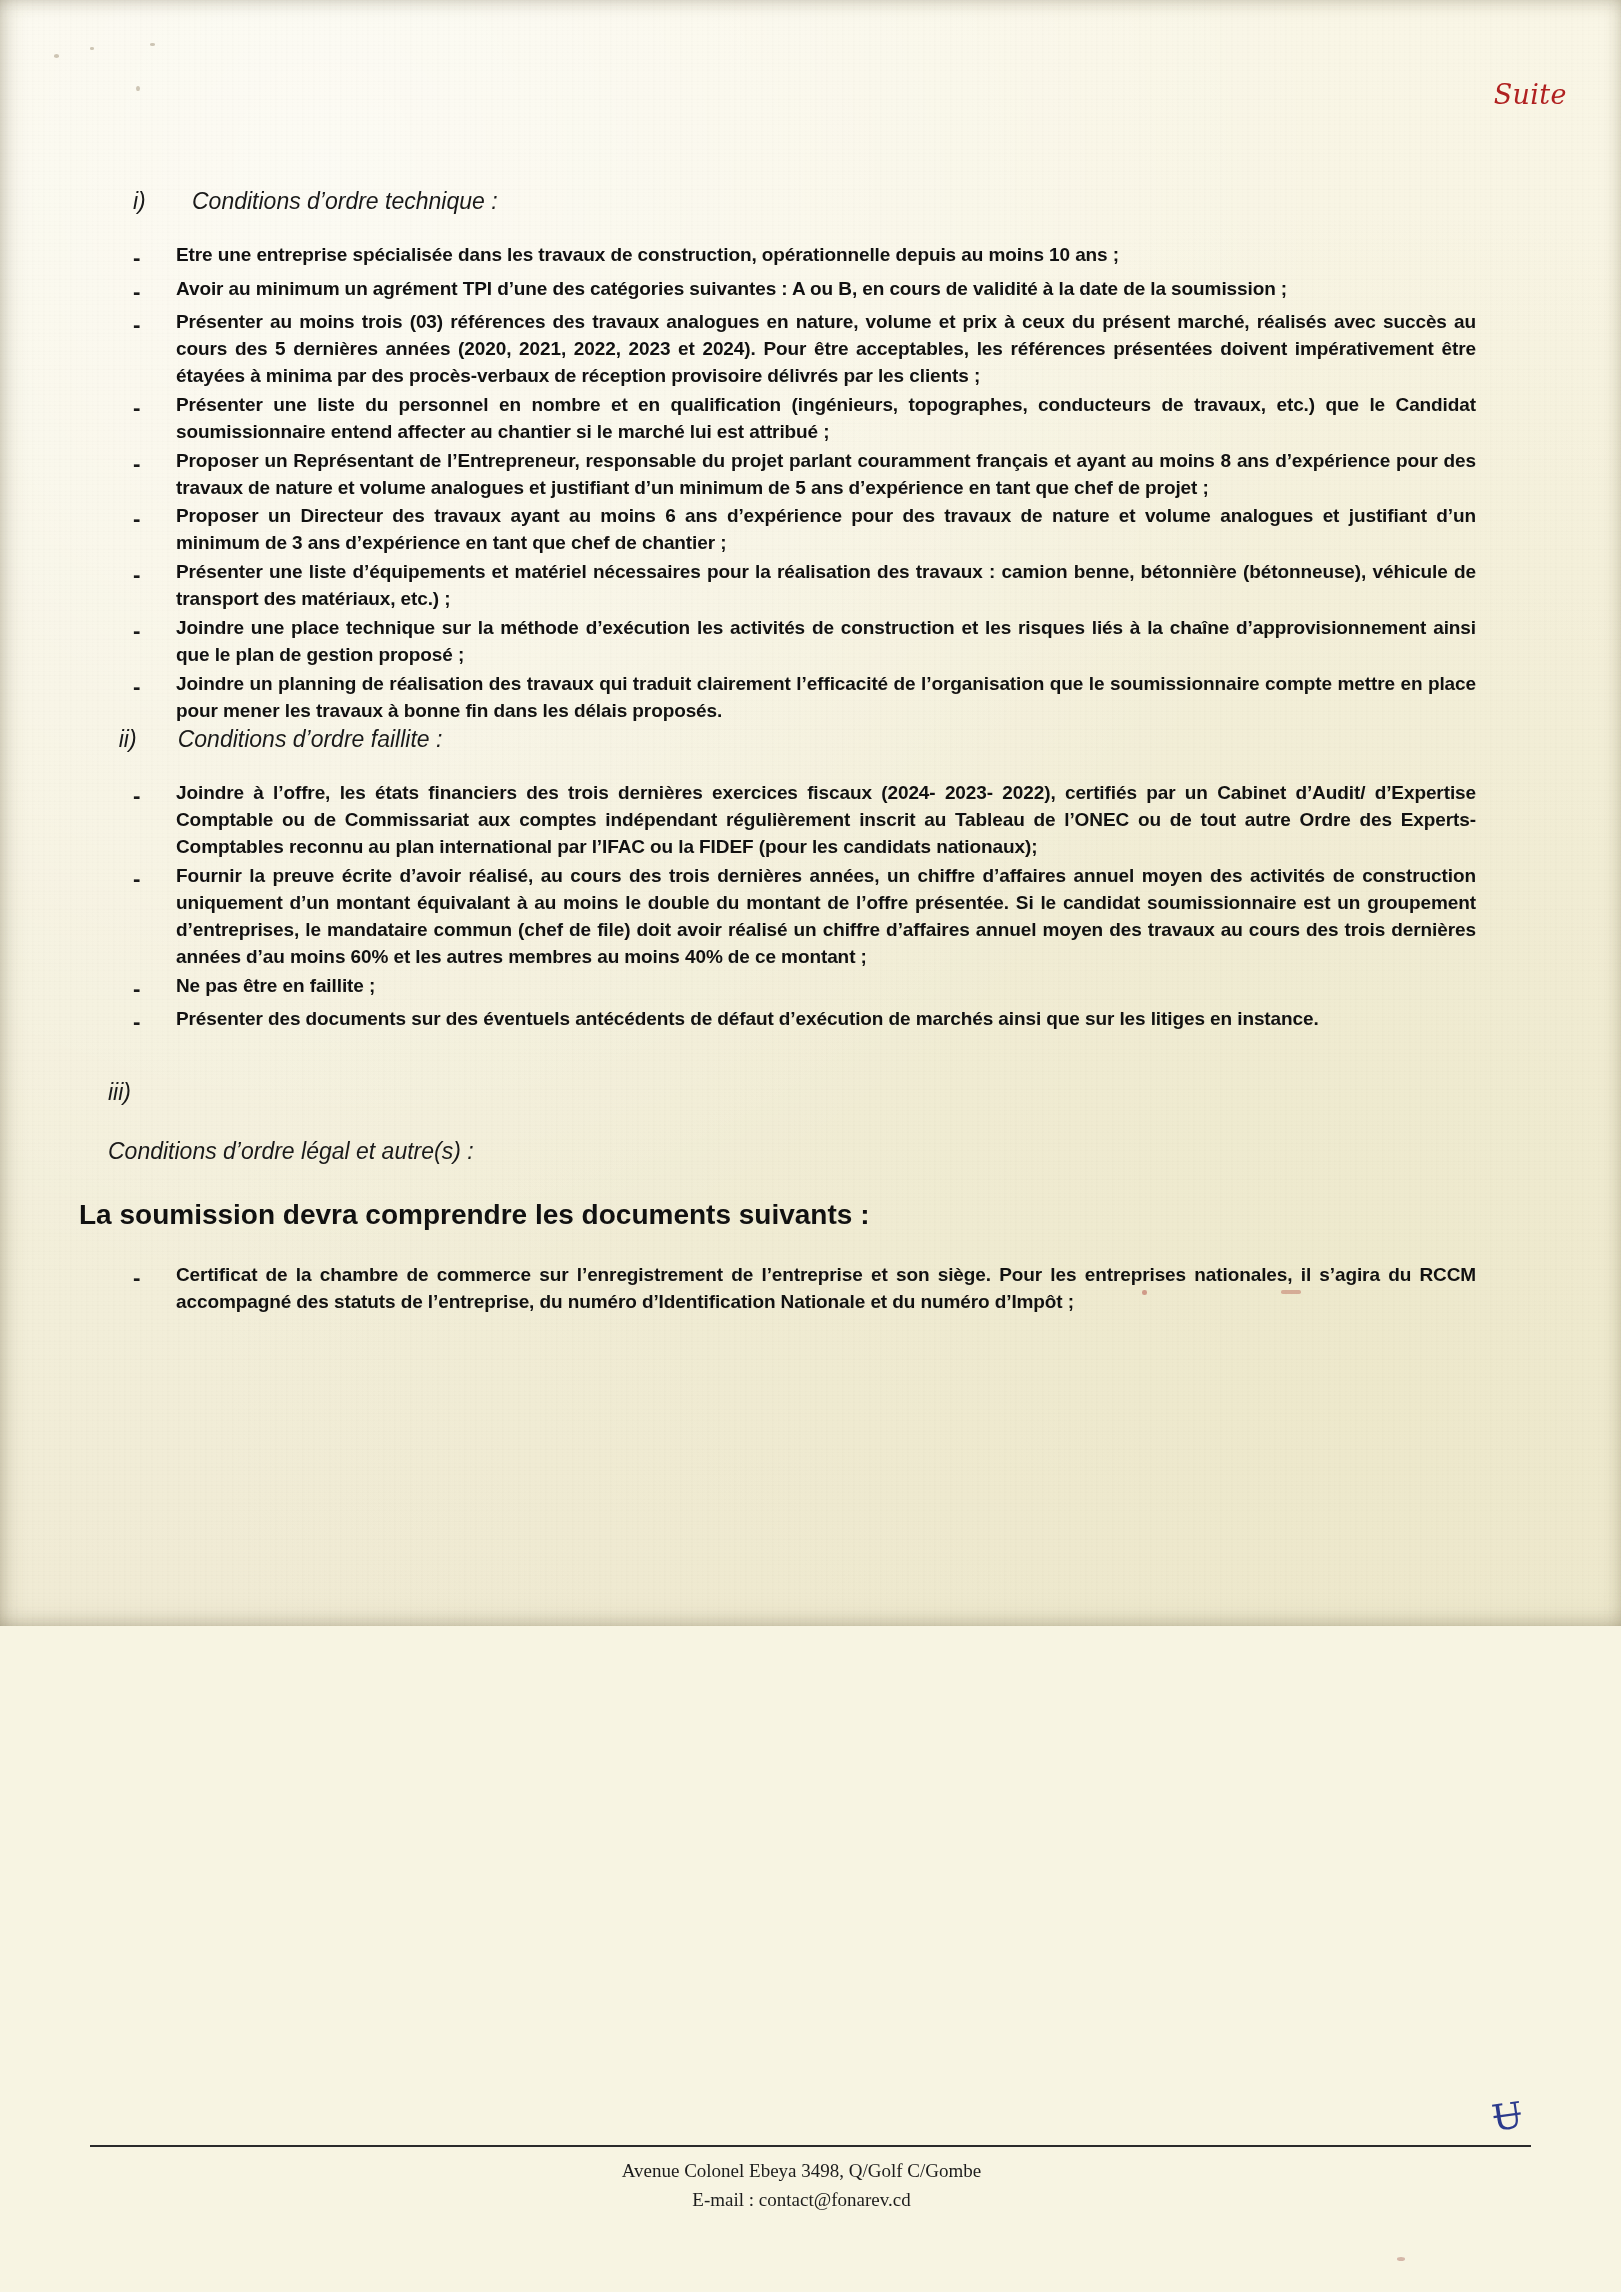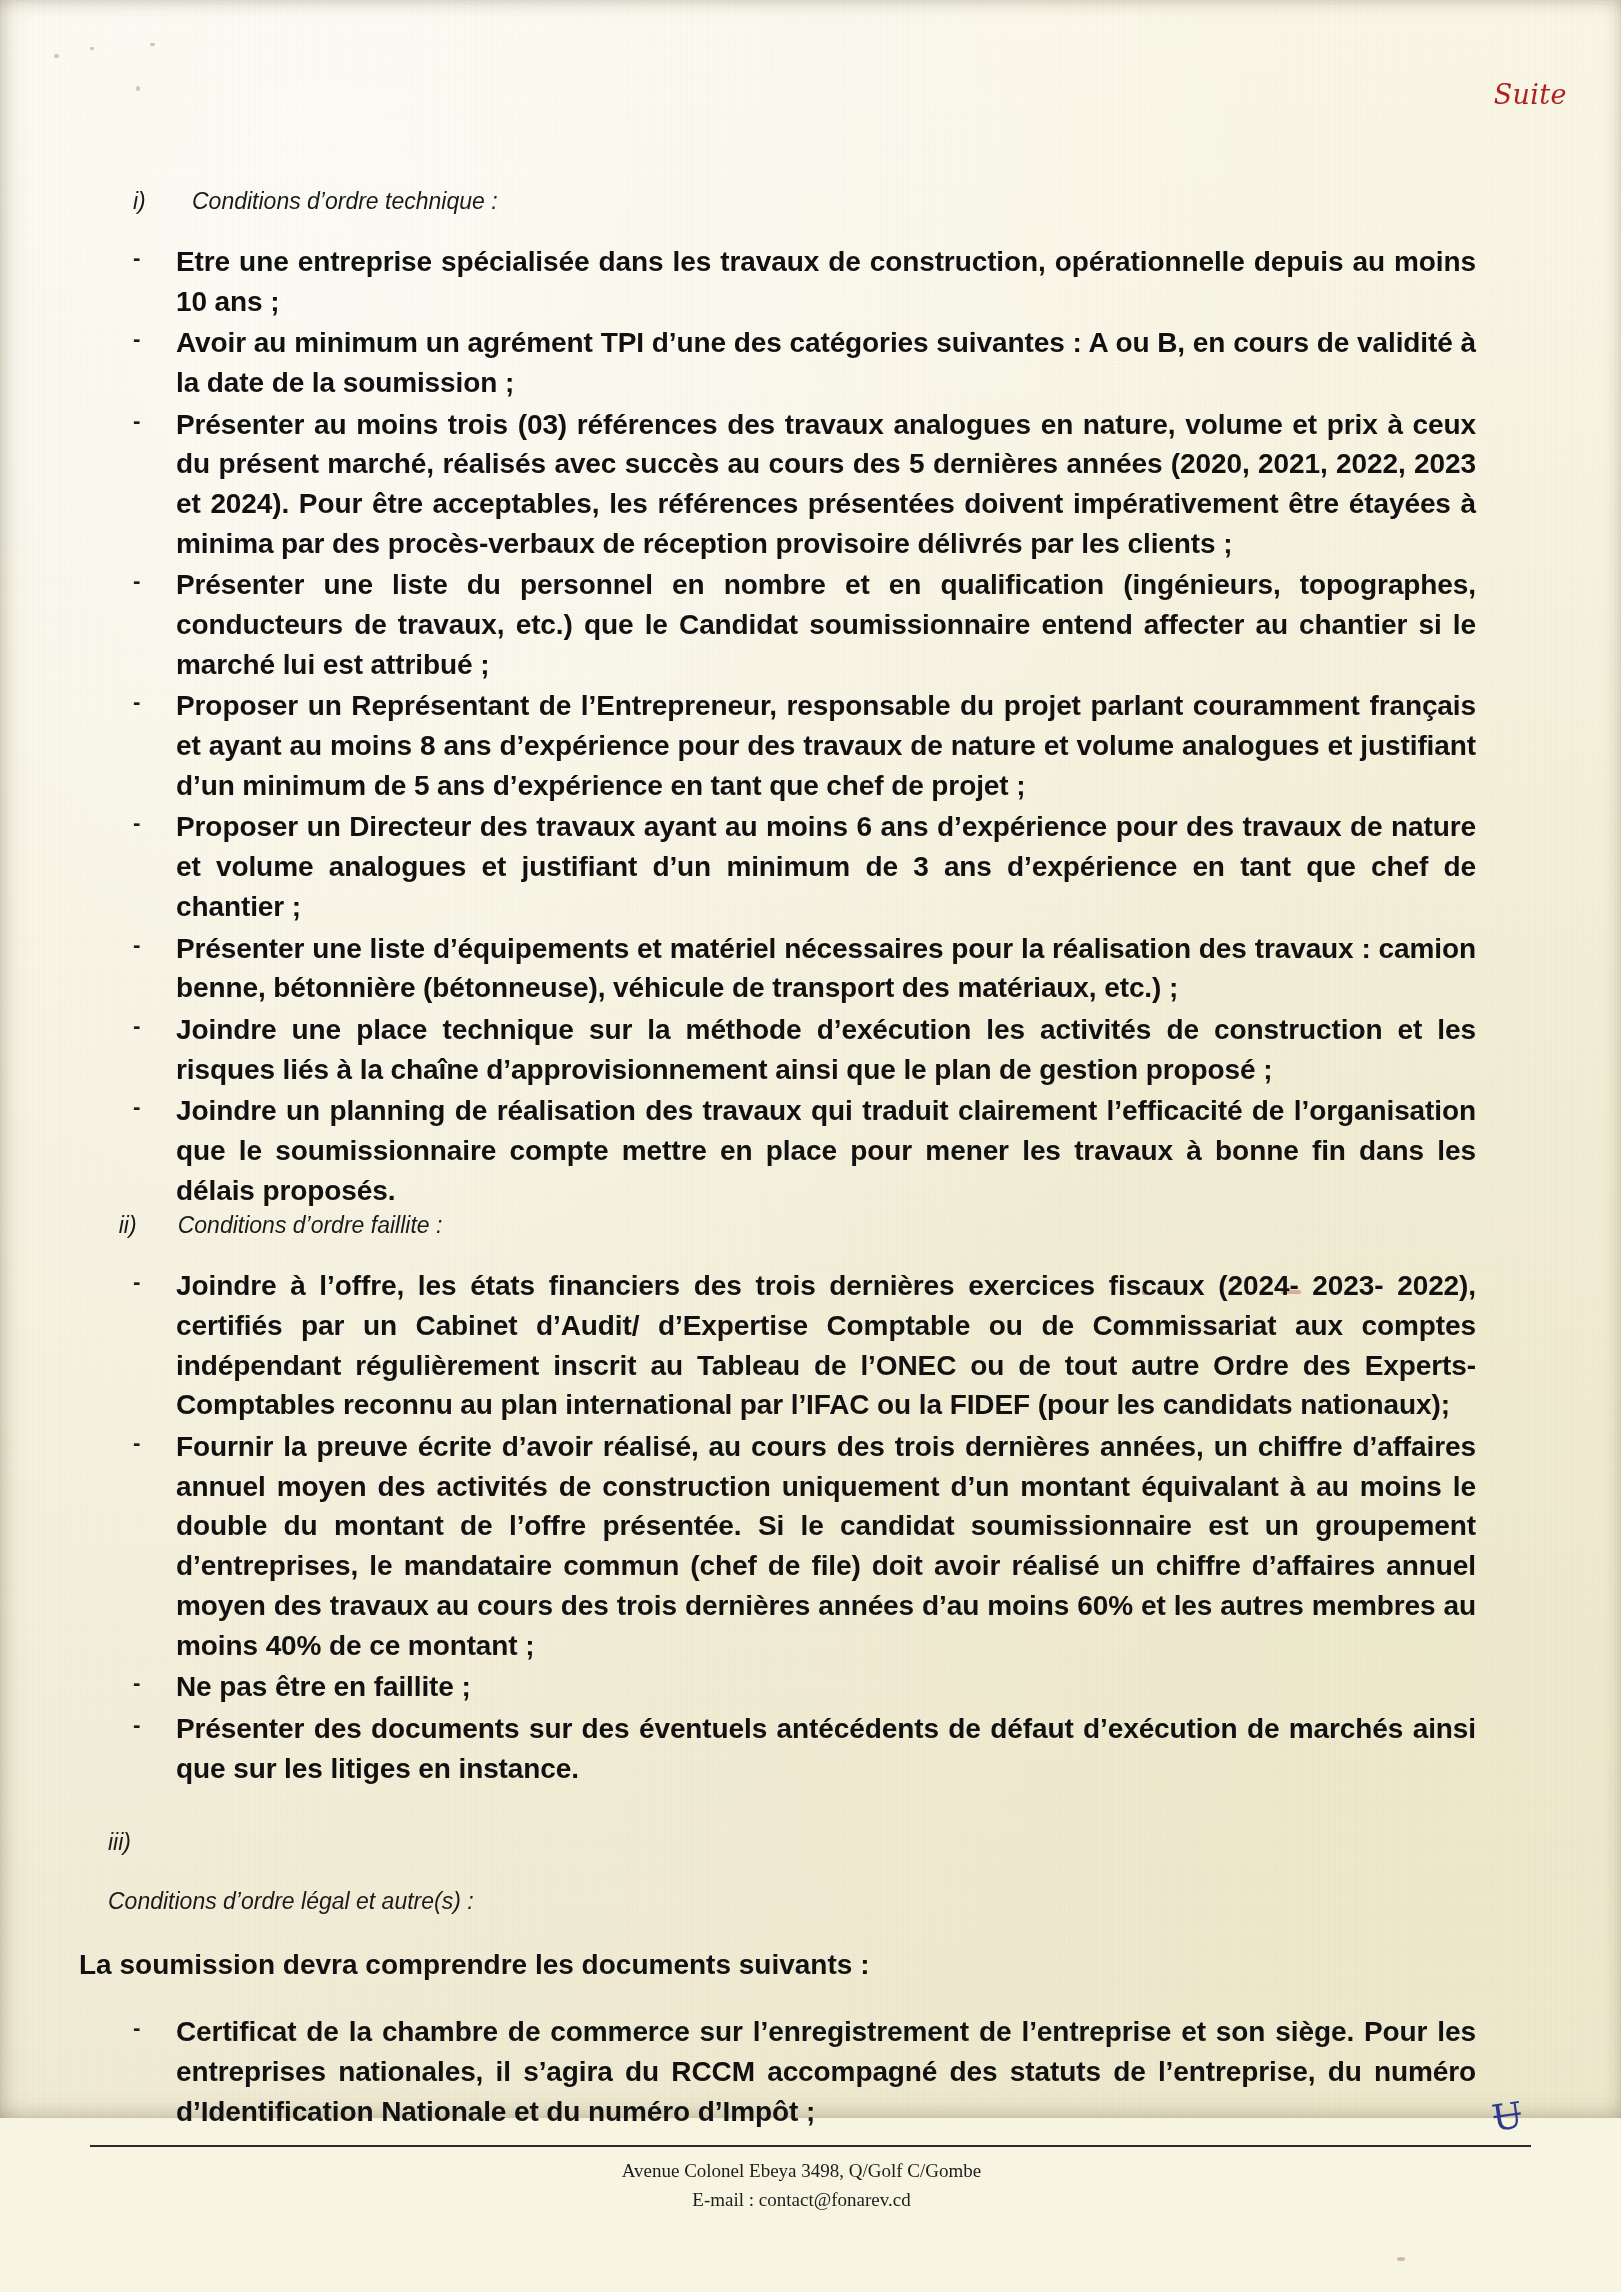--- a/index.html
+++ b/index.html
@@ -11,21 +11,21 @@
     height: 2293px;
     background: #f7f4e2;
     font-family: "Liberation Sans", sans-serif;
     color: #141414;
     overflow: hidden;
     position: relative;
   }
   .page {
     position: relative;
     width: 1621px;
-    height: 2118px;
+    height: 1626px;
     box-sizing: border-box;
     background:
       radial-gradient(ellipse at 20% 10%, rgba(255,255,255,0.55) 0%, rgba(255,255,255,0) 55%),
       radial-gradient(ellipse at 85% 85%, rgba(236,231,200,0.75) 0%, rgba(255,255,255,0) 60%),
       linear-gradient(175deg, #faf7e8 0%, #f6f2df 40%, #f2eed9 75%, #efe9d2 100%);
     text-decoration: underline;
   }
   .grain {
     position: absolute;
     inset: 0;
@@ -97,21 +97,21 @@
   }
   ul.bullets li .dash {
     flex: 0 0 21.5px;
     font-size: 22.4px;
     font-weight: 700;
     line-height: 1.42;
     color: #1a1a1a;
     text-align: left;
   }
   ul.bullets li .txt {
-    font-size: 28px;
+    font-size: 19px;
     font-weight: 700;
     line-height: 1.42;
     letter-spacing: -0.1px;
     text-align: justify;
     text-justify: inter-word;
     color: #111;
     flex: 1 1 auto;
   }
   .indent-1 { margin-left: 34px; }
   .indent-2 { margin-left: 18px; }

